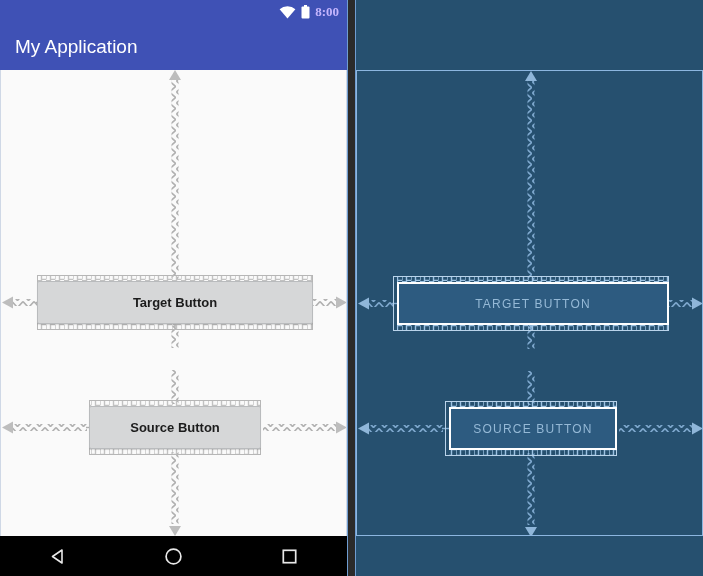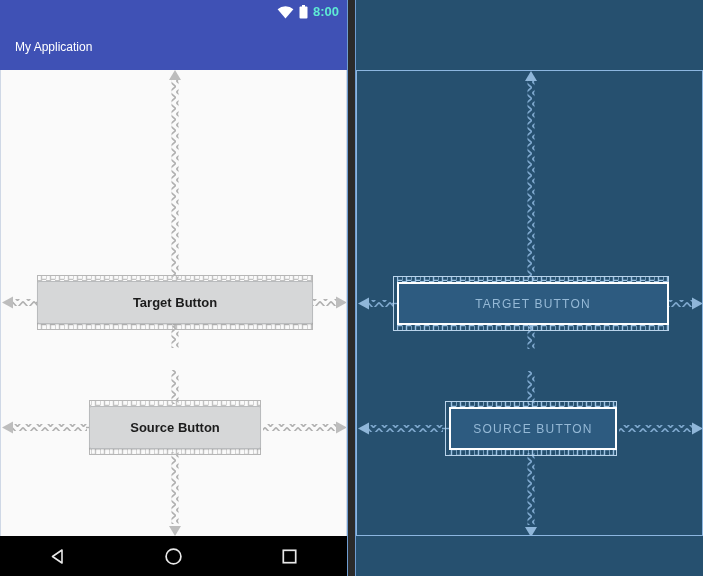--- a/index.html
+++ b/index.html
@@ -17,30 +17,30 @@
     background:#fafafa;overflow:hidden;
   }
   #statusbar{
     position:absolute;left:0;top:0;width:347px;height:24px;
     background:#3f51b5;
     display:flex;align-items:center;justify-content:flex-end;
     padding-right:8px;box-sizing:border-box;
   }
   #statusbar .sb-icon{display:inline-flex;align-items:center;margin-right:5px;}
   #statusbar .clock{
-    color:#5eead4;font-size:13px;font-weight:bold;letter-spacing:0px;
-    line-height:1;padding-bottom:1px;
+    color:#c4b5fd;font-size:13px;font-weight:bold;letter-spacing:0px;
+    line-height:1;padding-bottom:1px;font-family:Liberation Serif, serif;
   }
   #appbar{
     position:absolute;left:0;top:24px;width:347px;height:46px;
     background:#3f51b5;
     display:flex;align-items:center;
     box-sizing:border-box;padding-left:15px;
   }
-  #appbar .title{color:#ffffff;font-size:12px;font-weight:normal;}
+  #appbar .title{color:#ffffff;font-size:19px;font-weight:normal;}
   #design-canvas{
     position:absolute;left:0;top:70px;width:347px;height:466px;
     background:#fafafa;
     border-left:1px solid #cfd8e6;border-right:1px solid #cfd8e6;
     box-sizing:border-box;overflow:hidden;
   }
   #navbar{
     position:absolute;left:0;top:536px;width:347px;height:40px;
     background:#000000;
     display:flex;align-items:center;justify-content:space-around;

